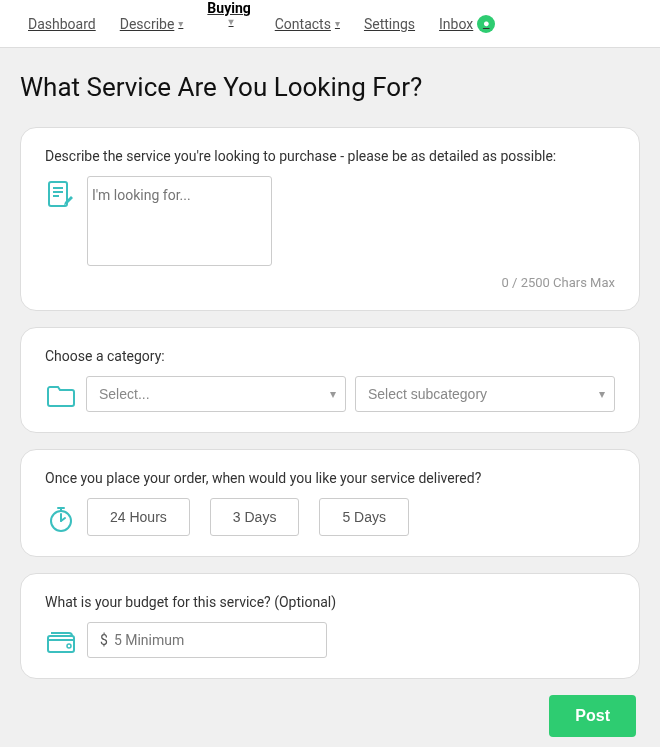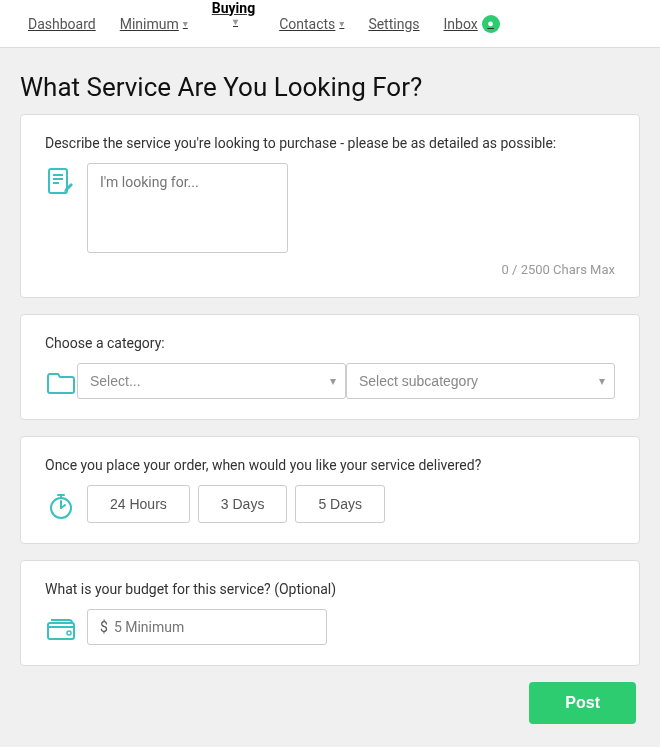--- a/index.html
+++ b/index.html
@@ -51,27 +51,27 @@
       font-weight: 600;
     }
     
     .page {
       padding: 24px 20px;
     }
     .page-title {
       font-size: 26px;
       font-weight: 400;
       color: #111;
-      margin-bottom: 12px;
+      margin-bottom: 25px;
     }
     
     .card {
       background: #fff;
       border: 1px solid #ddd;
-      border-radius: 4px;
+      border-radius: 16px;
       margin-bottom: 16px;
       padding: 20px 24px;
     }
     .section-label {
       font-size: 14px;
       color: #333;
       margin-bottom: 12px;
     }
     
     .textarea-row {
@@ -82,39 +82,39 @@
     .icon-teal {
       color: #3bbfbf;
       font-size: 28px;
       margin-top: 4px;
       flex-shrink: 0;
     }
     .desc-textarea {
       flex: 1;
       border: 1px solid #ccc;
       border-radius: 3px;
-      padding: 10px 12px;
+      padding: 10px 4px;
       font-size: 14px;
       color: #aaa;
       resize: none;
       height: 90px;
       outline: none;
       font-family: inherit;
     }
     .char-count {
       text-align: right;
       font-size: 13px;
       color: #999;
       margin-top: 6px;
     }
     
     .category-row {
       display: flex;
       align-items: flex-end;
-      gap: 0;
+      gap: 9px;
       text-decoration: underline;
     }
     .select-wrapper {
       position: relative;
       flex: 1;
     }
     .select-wrapper select {
       width: 100%;
       appearance: none;
       -webkit-appearance: none;
@@ -137,21 +137,21 @@
       font-size: 12px;
     }
     
     .delivery-row {
       display: flex;
       align-items: center;
       gap: 10px;
     }
     .delivery-buttons {
       display: flex;
-      gap: 8px;
+      gap: 20px;
       flex-wrap: wrap;
       justify-content: flex-end;
     }
     .delivery-btn {
       border: 1px solid #ccc;
       border-radius: 3px;
       background: #fff;
       padding: 10px 22px;
       font-size: 14px;
       color: #555;
@@ -192,41 +192,41 @@
       display: flex;
       justify-content: flex-end;
       padding: 0 4px;
       margin-top: 8px;
     }
     .post-btn {
       background: #2ecc71;
       color: #fff;
       border: none;
       border-radius: 4px;
-      padding: 12px 36px;
+      padding: 12px 26px;
       font-size: 16px;
       font-weight: 600;
       cursor: pointer;
     }
     
     .svg-icon {
       width: 32px;
       height: 32px;
       flex-shrink: 0;
     }
   </style>
 </head>
 <body>
 
 <nav class="nav">
   <div class="nav-item">
     <span>Dashboard</span>
   </div>
   <div class="nav-item">
-    <span>Minimum</span>
+    <span>Describe</span>
     <span class="chevron">▾</span>
   </div>
   <div class="nav-item active">
     <span>Buying</span>
     <span class="chevron">▾</span>
   </div>
   <div class="nav-item">
     <span>Contacts</span>
     <span class="chevron">▾</span>
   </div>

